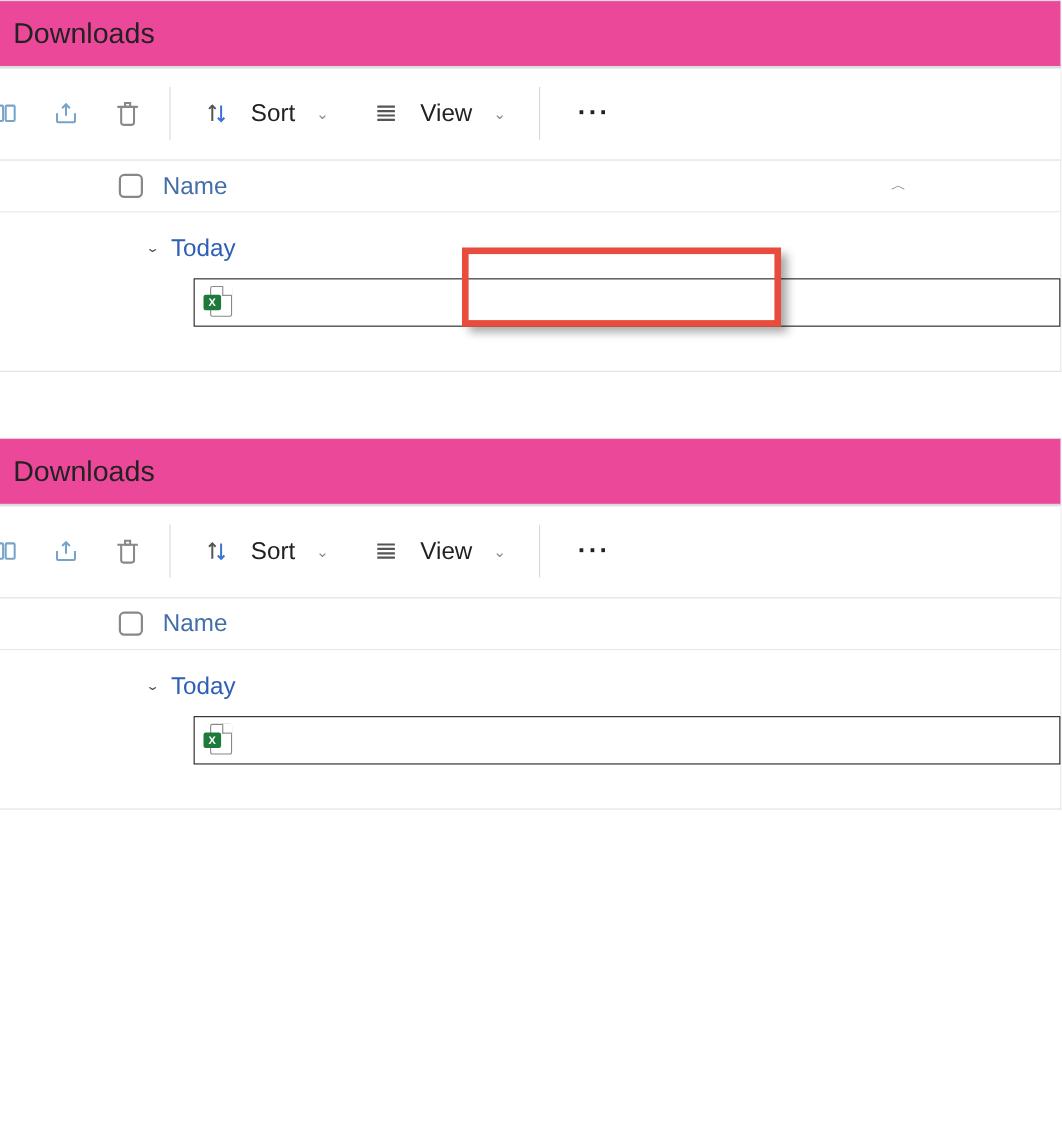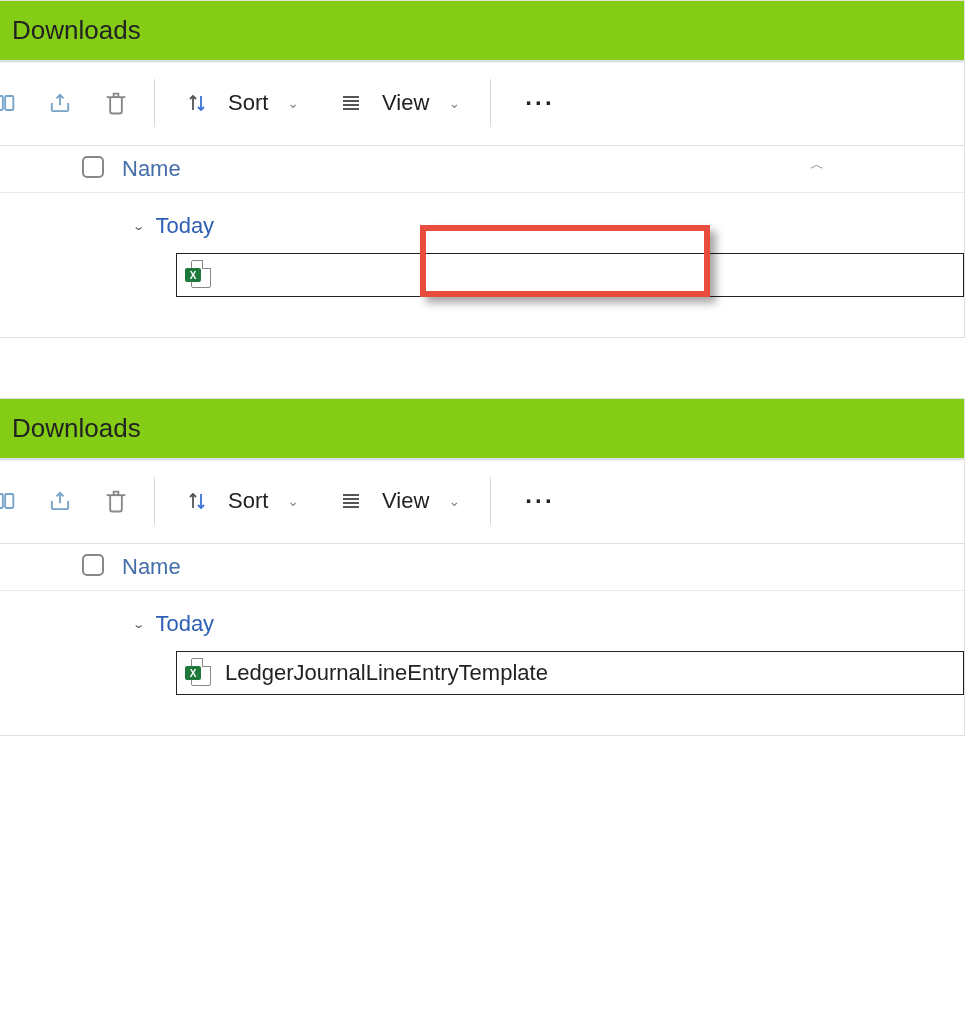--- a/index.html
+++ b/index.html
@@ -9,21 +9,21 @@
     background: #ffffff;
     width: 965px;
     color: #222;
   }
   .window {
     border: 1px solid #e0e0e0;
     border-left: none;
     margin-bottom: 60px;
   }
   .titlebar {
-    background: #84cc16;
+    background: #ec4899;
     border-bottom: 1px solid #e0e0e0;
     padding: 14px 0 14px 12px;
     font-size: 26px;
   }
   .toolbar {
     display: flex;
     align-items: center;
     gap: 12px;
     padding: 18px 0 18px 2px;
     border-bottom: 1px solid #d8e0e8;
@@ -56,22 +56,22 @@
     font-size: 22px;
     cursor: pointer;
   }
   .chev-sm { color: #888; font-size: 14px; }
   .ellipsis {
     font-size: 24px; letter-spacing: 2px; font-weight: bold;
     padding: 0 18px;
     cursor: pointer;
   }
   .header-row {
-    display: flex; 
-    padding: 10px 0 10px 82px;
+    display: flex; align-items: center;
+    padding: 10px 0 10px 108px;
     border-bottom: 1px solid #e8e8e8;
     font-size: 22px;
     color: #436ea8;
   }
   .checkbox {
     width: 22px; height: 22px;
     border: 2px solid #888;
     border-radius: 5px;
     margin-right: 18px;
   }
@@ -265,16 +265,15 @@
   <div class="content">
     <div class="group-row">
       <span class="group-chev">⌄</span>
       <span>Today</span>
     </div>
     <div class="file-row">
       <span class="xl-icon">
         <span class="sheet"></span>
           <span class="badge">X</span>
       </span>
-      <span class="fname">LedgerJournalLineEntryTemplate</span>
     </div>
   </div>
 </div>
 
 </body></html>

